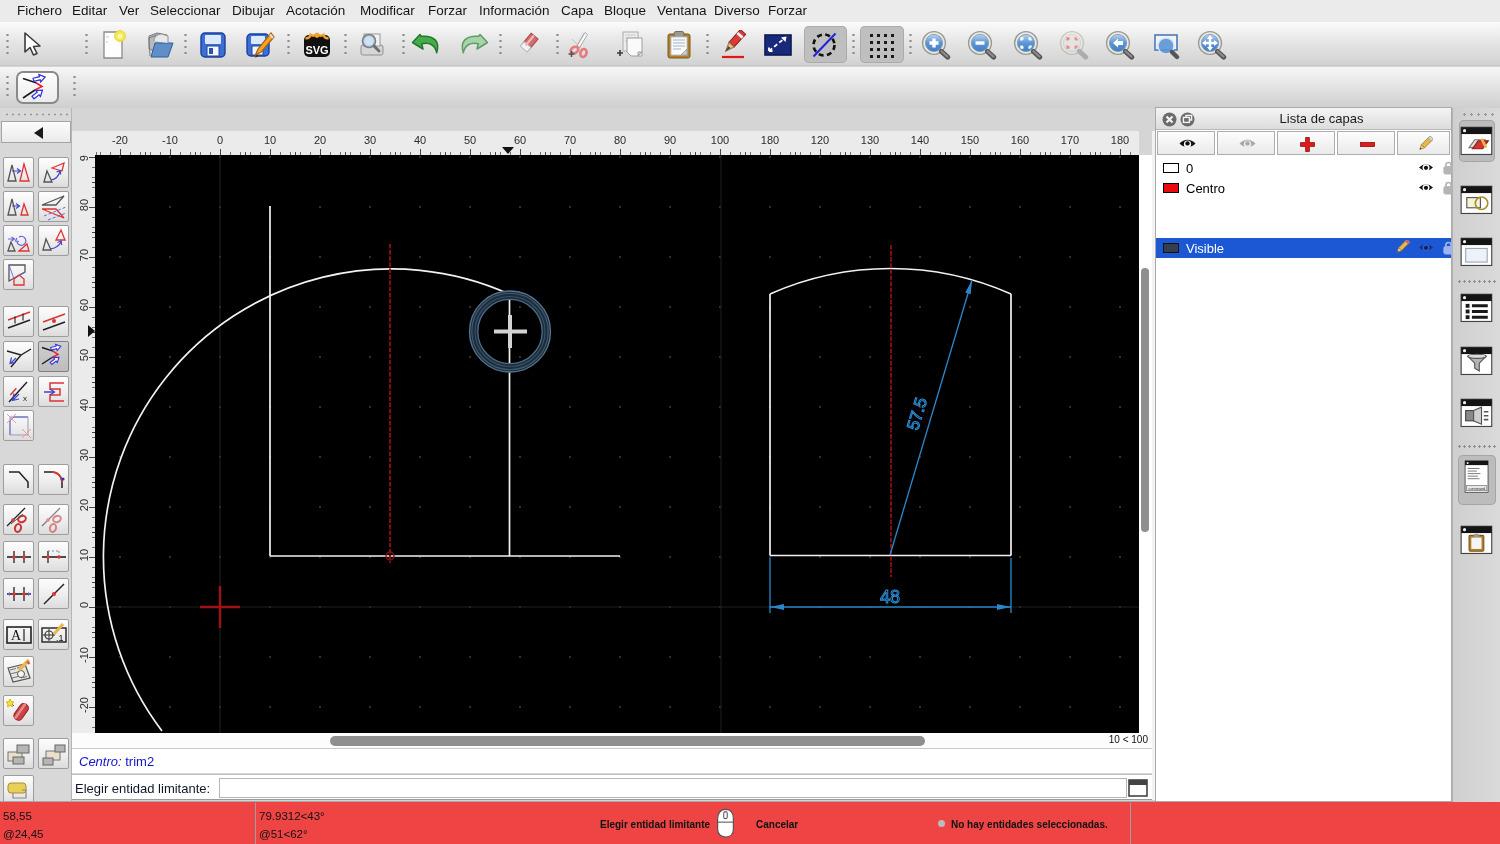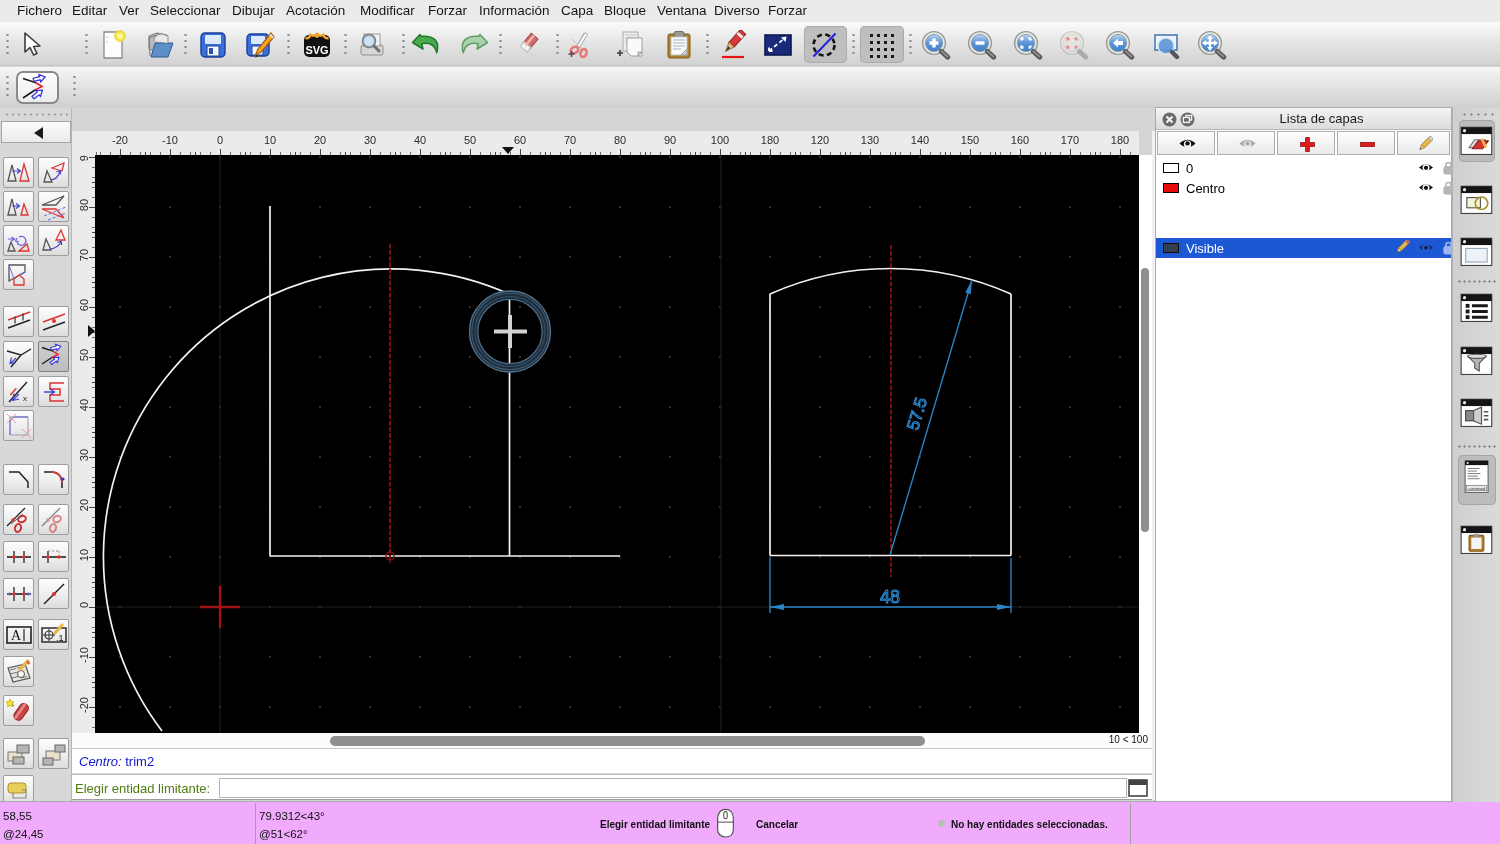--- a/index.html
+++ b/index.html
@@ -46,25 +46,25 @@
 
 #vscroll { position:absolute; left:1139px; top:155px; width:13px; height:578px; background:#fff; }
 #vscroll .thumb { position:absolute; left:2px; top:113px; width:8px; height:264px; background:#8f8f8f; border-radius:4px; }
 #hscrollrow { position:absolute; left:72px; top:733px; width:1080px; height:16px; background:#fcfcfc; border-bottom:1px solid #c9c9c9; }
 #hscrollrow .thumb { position:absolute; left:258px; top:3px; width:595px; height:10px; background:#8f8f8f; border-radius:5px; }
 #hscrollrow .zoomtxt { position:absolute; right:4px; top:1px; font-size:10px; color:#111; }
 
 #cmd1 { position:absolute; left:72px; top:749px; width:1080px; height:25px; background:#fff; border-bottom:1px solid #d8d8d8; font-size:13px; }
 #cmd1 .txt { position:absolute; left:7px; top:5px; color:#1414cc; }
 #cmd2 { position:absolute; left:72px; top:774px; width:1080px; height:26px; background:#fff; border-top:1px solid #bdbdbd; border-bottom:1px solid #9c9c9c; font-size:13px; }
-#cmd2 .lbl { position:absolute; left:3px; top:6px; color:#4d7c0f; }
+#cmd2 .lbl { position:absolute; left:3px; top:6px; color:#0f172a; }
 #cmd2 .inp { position:absolute; left:147px; top:3px; width:908px; height:20px; background:#fff; border:1px solid #b5b5b5; }
 #cmd2 .btn { position:absolute; right:3px; top:4px; width:20px; height:18px; }
 
-#status { position:absolute; left:0; top:801px; width:1500px; height:43px; background:#f0abfc; border-top:1px solid #a8a8a8; font-size:11.5px; color:#111;text-decoration:underline; }
+#status { position:absolute; left:0; top:801px; width:1500px; height:43px; background:#ef4444; border-top:1px solid #a8a8a8; font-size:11.5px; color:#111;text-decoration:underline; }
 #status .sep { position:absolute; top:1px; width:1px; height:42px; background:#9f9f9f; }
 
 #lpanel { position:absolute; left:1155px; top:107px; width:297px; height:695px; background:#fff; border:1px solid #aaa; }
 #lptitle { position:absolute; left:0; top:0; width:295px; height:22px; background:linear-gradient(#f4f4f4,#dcdcdc); border-bottom:1px solid #b8b8b8; }
 #lptitle .t { position:absolute; left:18px; width:100%; text-align:center; top:3px; font-size:13px; color:#1a1a1a; }
 #lptools { position:absolute; left:0; top:22px; width:295px; height:26px; }
 #lptools .cell { position:absolute; top:1px; height:24px; background:linear-gradient(#fdfdfd,#eaeaea); border:1px solid #adadad; }
 .lrow { position:absolute; left:0; width:295px; height:20px; font-size:13px; color:#000; }
 .lrow .sw { position:absolute; left:7px; top:5px; width:16px; height:10px; border:1px solid #000; }
 .lrow .nm { position:absolute; left:30px; top:2.5px; }

